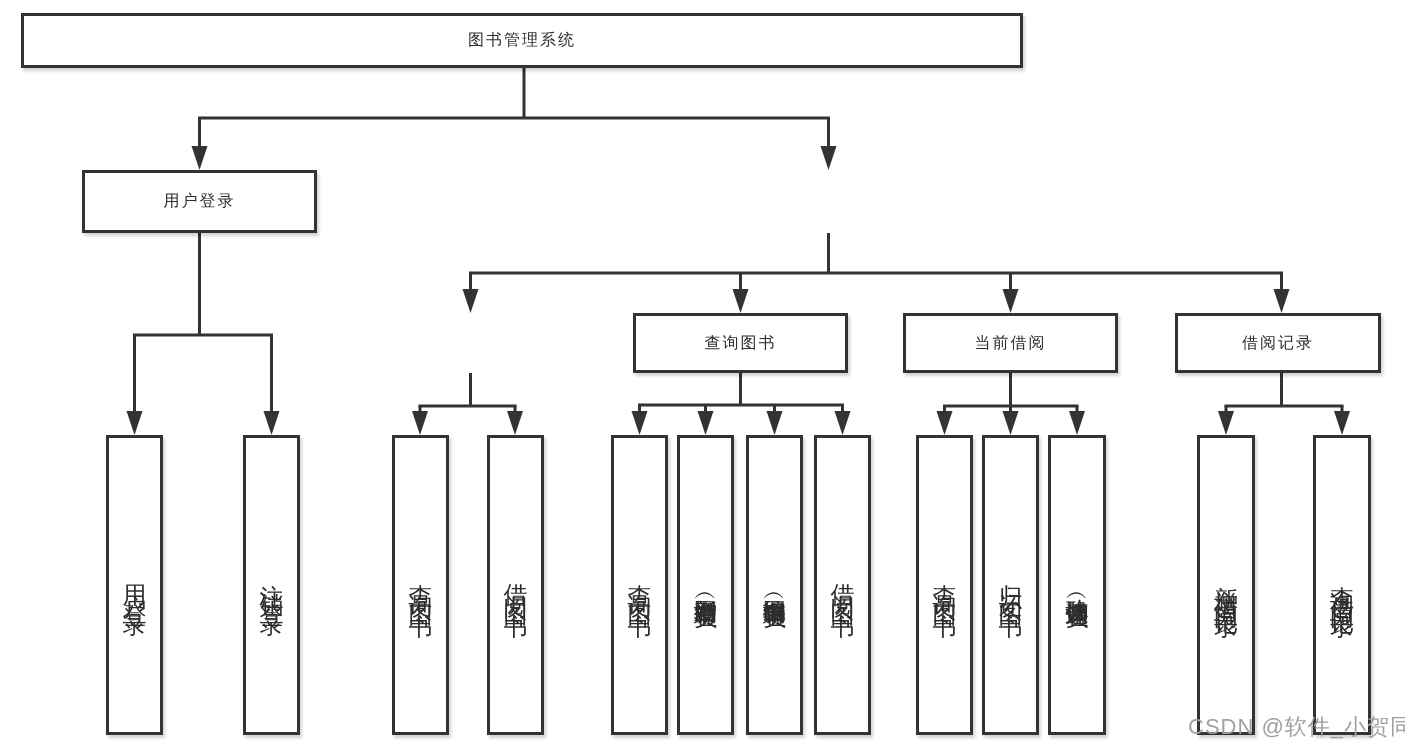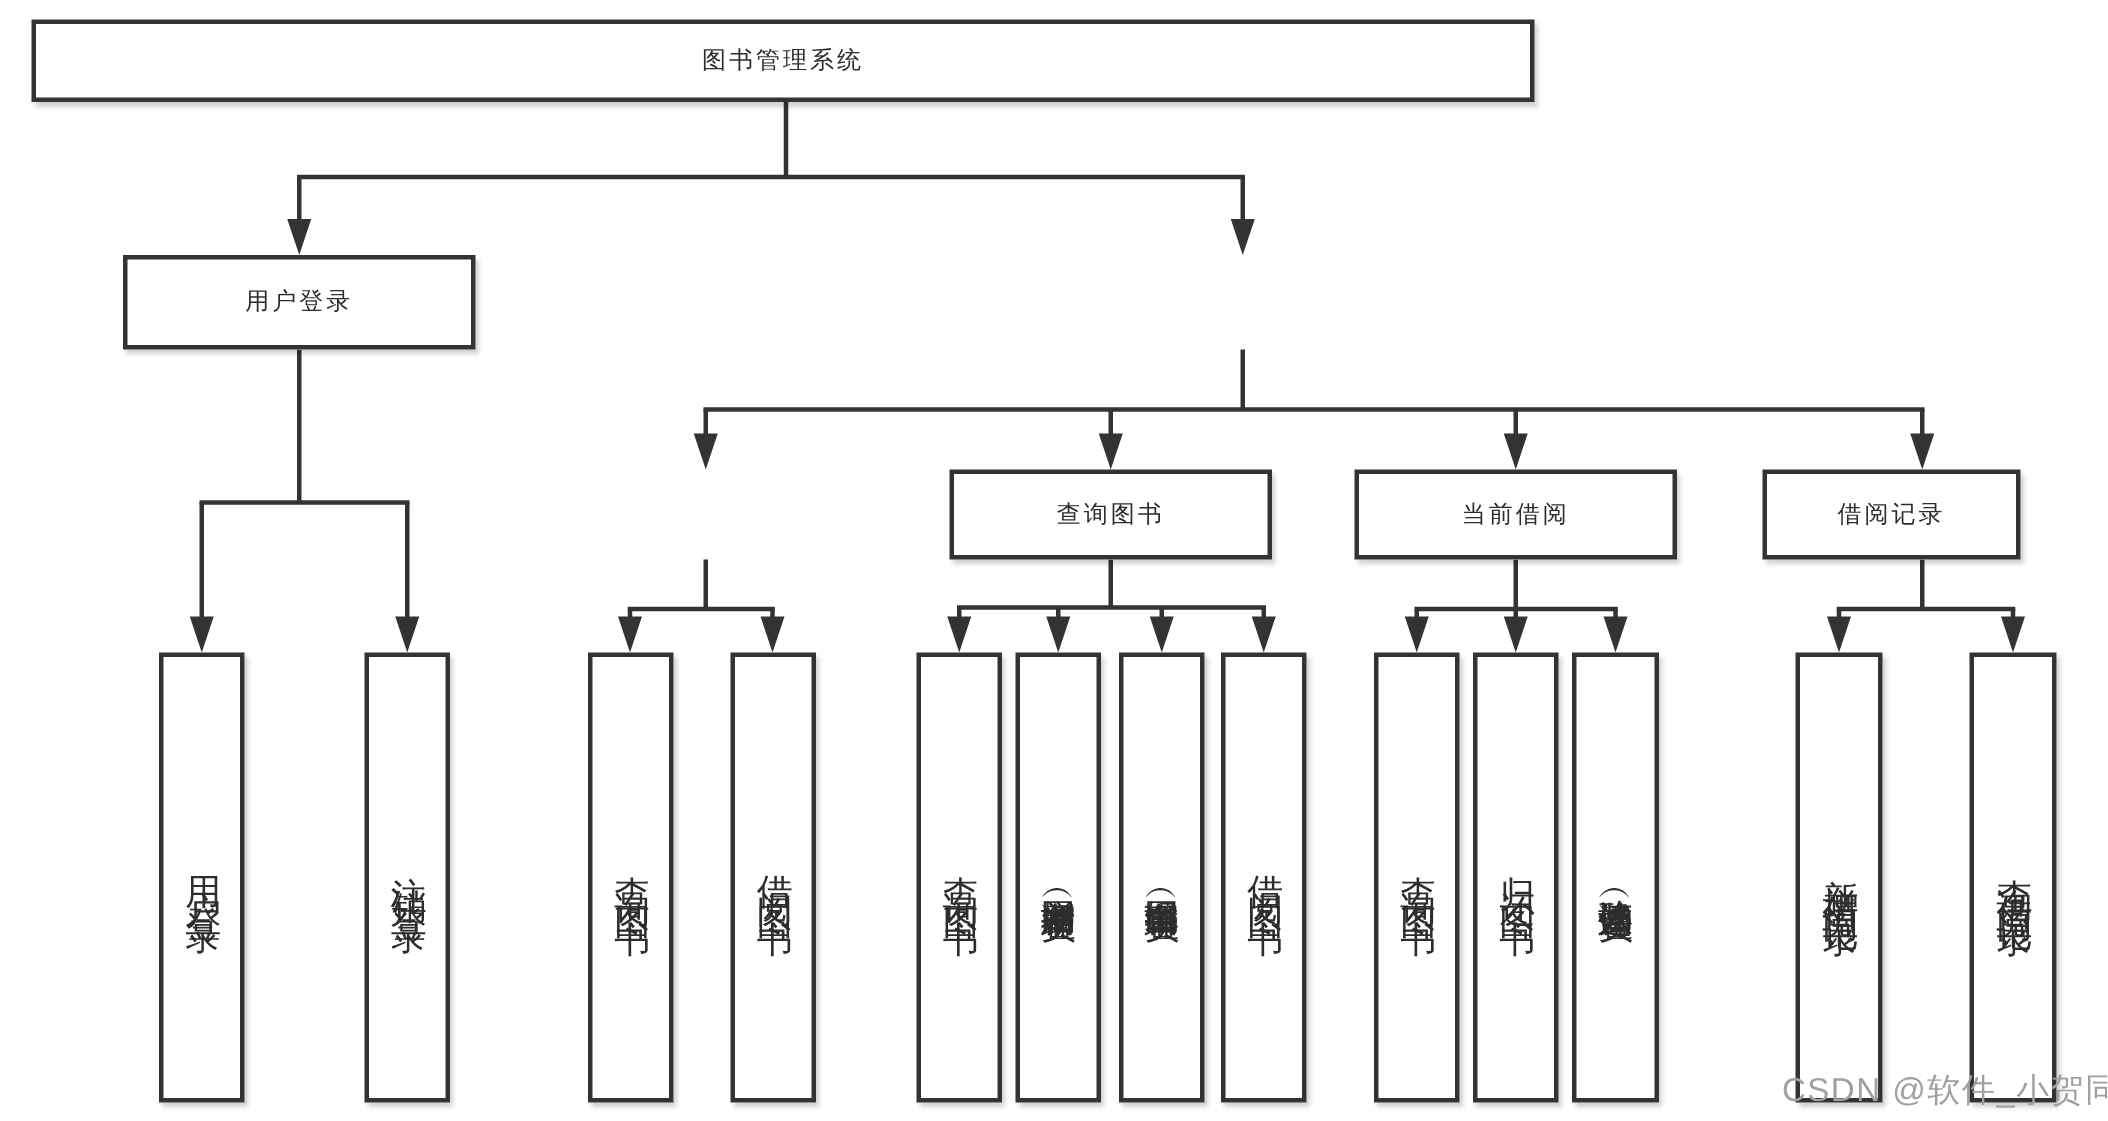--- a/index.html
+++ b/index.html
@@ -41,21 +41,21 @@
     color: var(--text);
     white-space: nowrap;
   }
   .node.root  { left: 21px;  top: 13px;  width: 1002px; height: 55px; }
   .node.lv2a  { left: 82px;  top: 170px; width: 235px;  height: 63px; }
   .node.lv2b  { left: 710px; top: 170px; width: 237px;  height: 63px; }
   .node.lv3   { top: 313px; height: 60px; }
   .node.lv3a  { left: 363px;  width: 215px; }
   .node.lv3b  { left: 633px;  width: 215px; }
   .node.lv3c  { left: 903px;  width: 215px; }
-  .node.lv3d  { left: 1175px; width: 172px; }
+  .node.lv3d  { left: 1175px; width: 206px; }
   .leaf {
     position: absolute;
     top: 435px;
     width: 57px;
     height: 300px;
     background: var(--box-bg);
     border: 3px solid var(--line);
     box-shadow: 2px 3px 3px rgba(0,0,0,0.18);
     display: flex;
     align-items: center;

